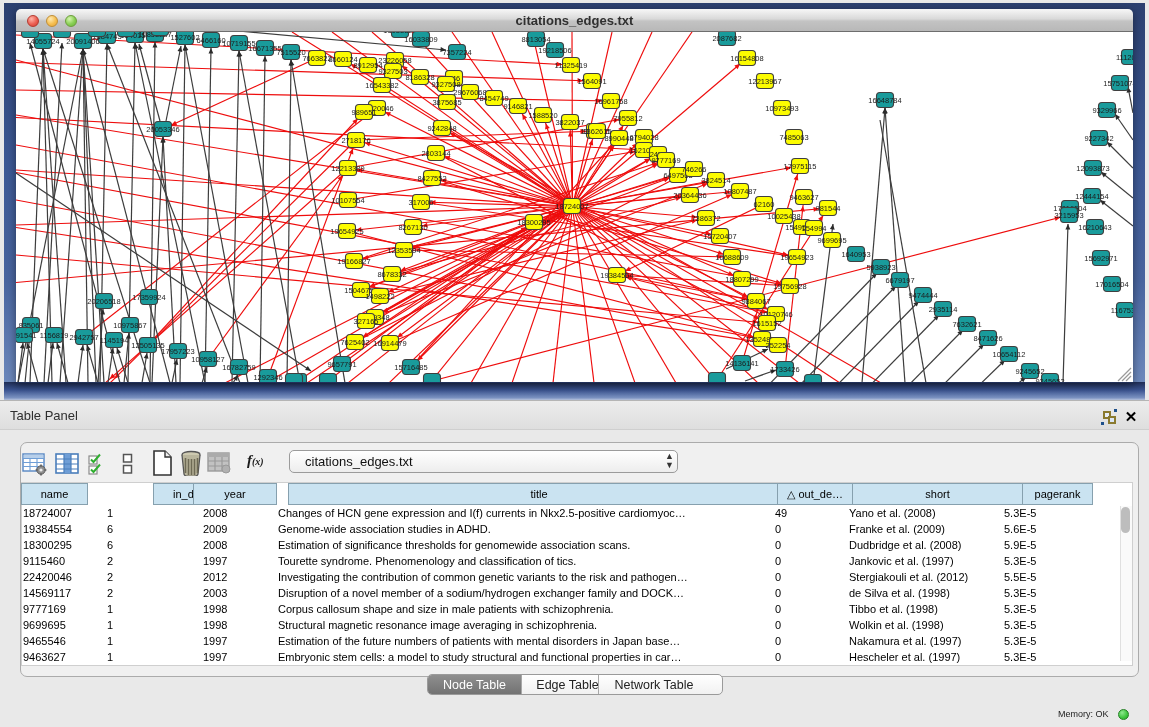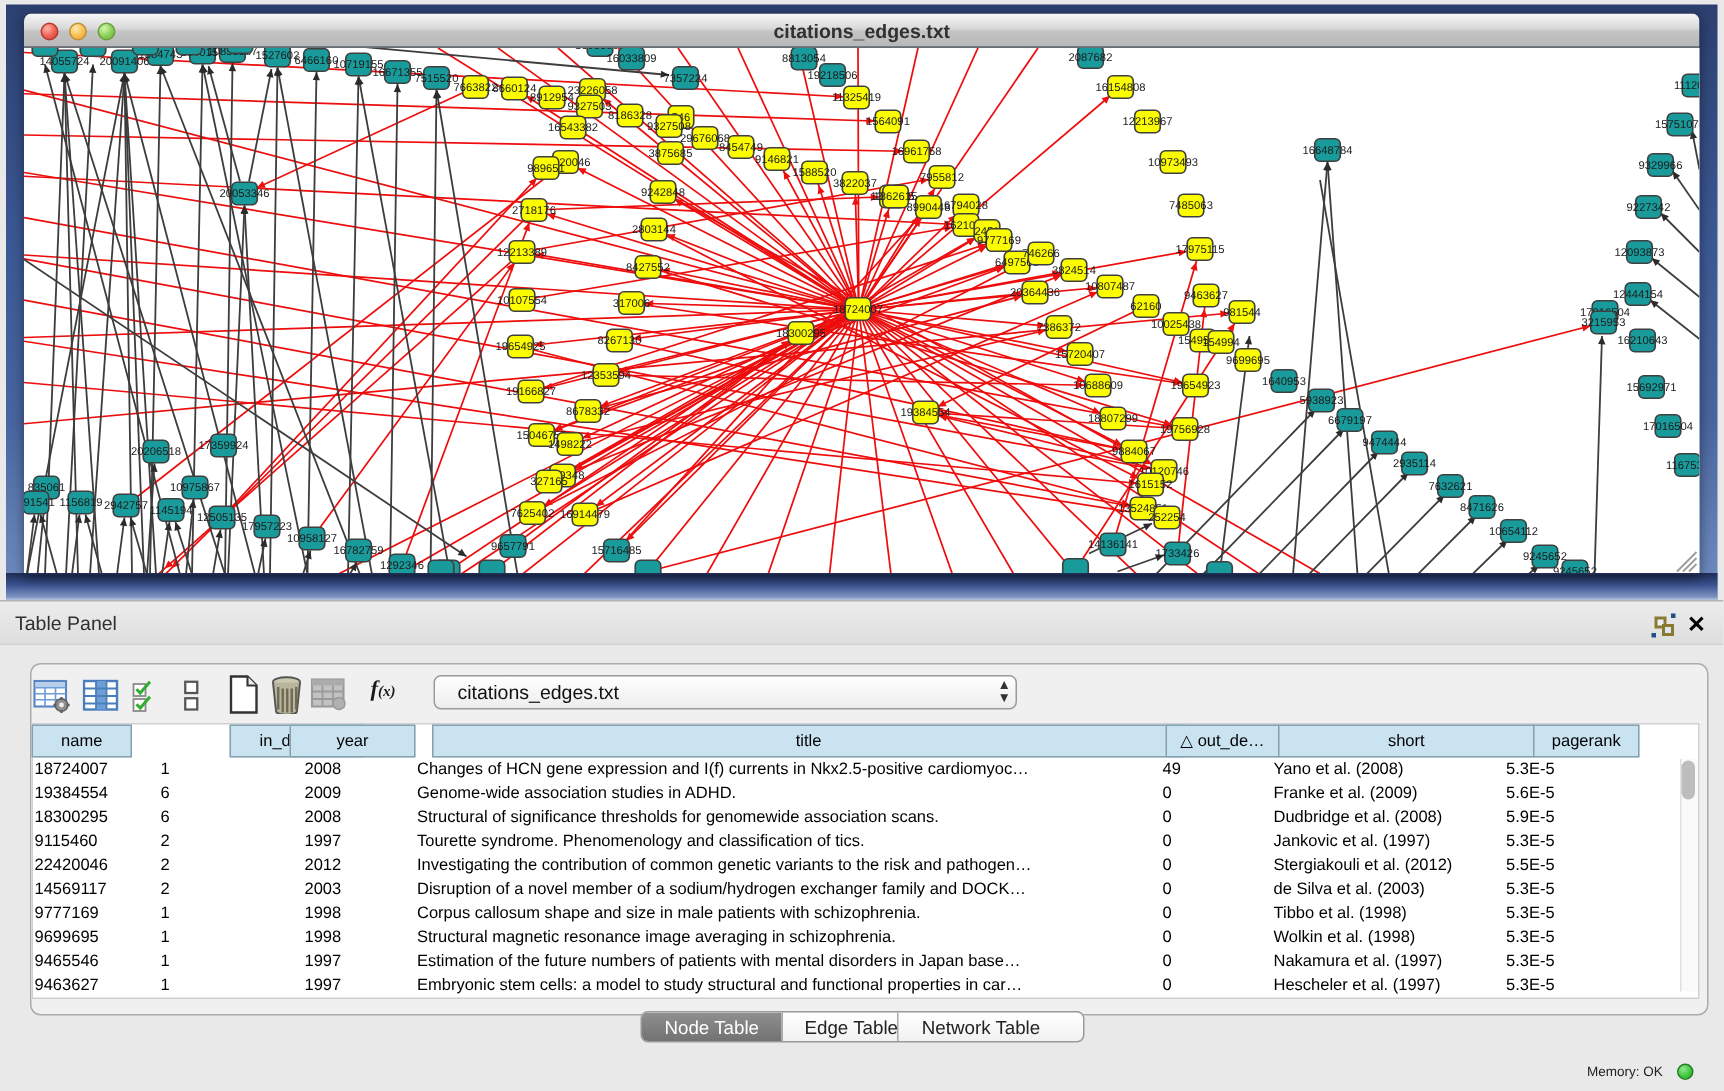--- a/index.html
+++ b/index.html
@@ -765,21 +765,21 @@
       <span style="left:203px">2009</span>
       <span style="left:278px">Genome-wide association studies in ADHD.</span>
       <span style="left:775px">0</span>
       <span style="left:849px">Franke et al. (2009)</span>
       <span style="left:1004px">5.6E-5</span>
     </div>
 <div class="row" style="top:538px">
       <span style="left:23px">18300295</span>
       <span style="left:107px">6</span>
       <span style="left:203px">2008</span>
-      <span style="left:278px">Structural of significance thresholds for genomewide association scans.</span>
+      <span style="left:278px">Estimation of significance thresholds for genomewide association scans.</span>
       <span style="left:775px">0</span>
       <span style="left:849px">Dudbridge et al. (2008)</span>
       <span style="left:1004px">5.9E-5</span>
     </div>
 <div class="row" style="top:554px">
       <span style="left:23px">9115460</span>
       <span style="left:107px">2</span>
       <span style="left:203px">1997</span>
       <span style="left:278px">Tourette syndrome. Phenomenology and classification of tics.</span>
       <span style="left:775px">0</span>
@@ -794,21 +794,21 @@
       <span style="left:775px">0</span>
       <span style="left:849px">Stergiakouli et al. (2012)</span>
       <span style="left:1004px">5.5E-5</span>
     </div>
 <div class="row" style="top:586px">
       <span style="left:23px">14569117</span>
       <span style="left:107px">2</span>
       <span style="left:203px">2003</span>
       <span style="left:278px">Disruption of a novel member of a sodium/hydrogen exchanger family and DOCK…</span>
       <span style="left:775px">0</span>
-      <span style="left:849px">de Silva et al. (2003)</span>
+      <span style="left:849px">de Silva et al. (1998)</span>
       <span style="left:1004px">5.3E-5</span>
     </div>
 <div class="row" style="top:602px">
       <span style="left:23px">9777169</span>
       <span style="left:107px">1</span>
       <span style="left:203px">1998</span>
       <span style="left:278px">Corpus callosum shape and size in male patients with schizophrenia.</span>
       <span style="left:775px">0</span>
       <span style="left:849px">Tibbo et al. (1998)</span>
       <span style="left:1004px">5.3E-5</span>

